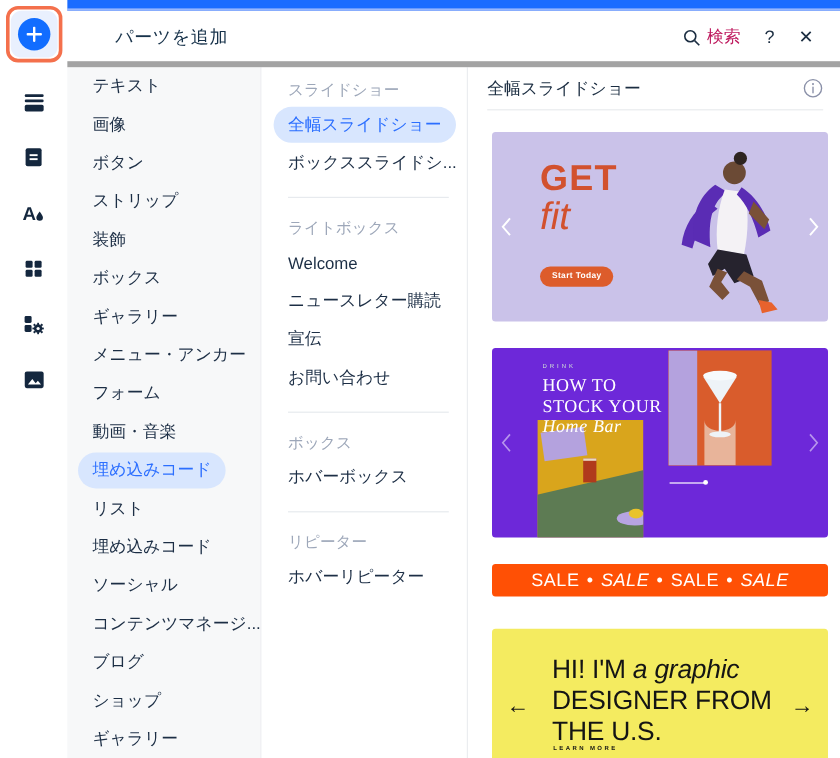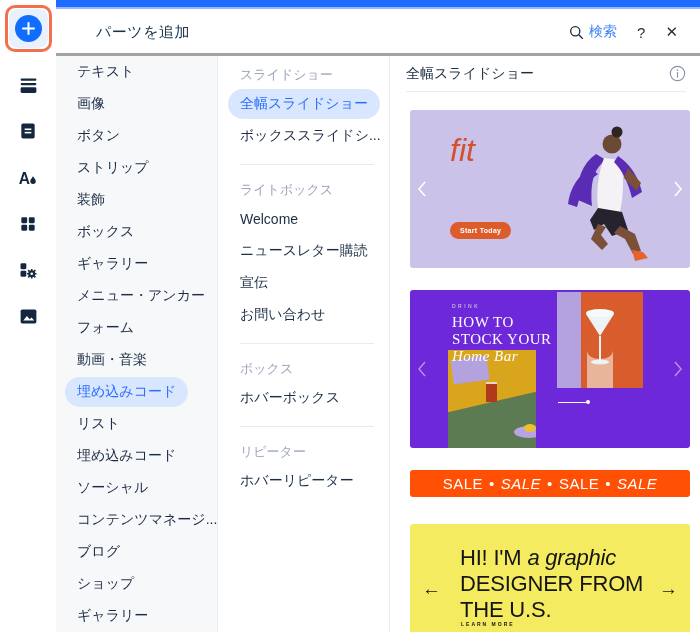--- a/index.html
+++ b/index.html
@@ -15,24 +15,24 @@
   .topstrip { position:absolute; left:56px; top:0; right:0; height:9px; background:#1b6cff; border-bottom:2px solid #98b6fd; }
 
   
   .toolbar { position:absolute; left:0; top:0; width:56px; height:632px; background:#fff; z-index:6; }
   .hl-box { position:absolute; left:5px; top:5px; width:47px; height:47px; border:3px solid #f4704c; border-radius:10px; }
   .add-btn { position:absolute; left:9px; top:9px; width:39px; height:39px; background:#e9f0fe; border-radius:9px; display:flex; align-items:center; justify-content:center; cursor:pointer; }
   .add-circle { width:27px; height:27px; border-radius:50%; background:#116dff; display:flex; align-items:center; justify-content:center; }
   .tool-ic { position:absolute; left:16px; width:24px; height:24px; display:flex; align-items:center; justify-content:center; cursor:pointer; }
 
   
-  .hdr { position:absolute; left:56px; top:11px; right:0; height:45px; background:#fff; display:flex; align-items:center; padding:0 22px 0 40px; border-bottom:3px solid #a3a3a3; z-index:5; }
+  .hdr { position:absolute; left:56px; top:11px; right:0; height:45px; background:#fff; display:flex; align-items:center; padding:0 22px 0 40px; border-bottom:5px solid #a3a3a3; z-index:5; }
   .hdr-title { font-size:15px; font-weight:500; color:#17324a; letter-spacing:.5px; flex:0 0 auto; }
   .hdr-right { margin-left:auto; display:flex; align-items:center; gap:20px; }
-  .search { display:flex; align-items:center; gap:5px; cursor:pointer; font-size:14px; color:#3b82f6; }
+  .search { display:flex; align-items:center; gap:5px; cursor:pointer; font-size:14px; color:#be185d; }
   .help-btn { font-size:15px; color:#1b2d41; cursor:pointer; }
   .close-btn { font-size:15px; color:#1b2d41; cursor:pointer; }
 
   
   .col1 { position:absolute; left:56px; top:56px; width:162px; bottom:0; background:#f7f8f9; border-right:1px solid #ededf0; overflow:hidden; }
   .cat-row { height:32px; display:flex; align-items:center; padding-left:21px; font-size:14px; color:#1c2e45; cursor:pointer; white-space:nowrap; }
   .cat-row .pill { background:#d8e6fe; color:#2c6fff; border-radius:17px; padding:6px 12px; margin-left:-12px; }
 
   
   .col2 { position:absolute; left:218px; top:56px; width:172px; bottom:0; background:#fff; border-right:1px solid #ebedf0; padding-top:6px; overflow:hidden; }
@@ -284,20 +284,21 @@
         <path d="M90 42 C102 50 110 62 114 78 l-10 6 C100 68 94 56 86 48 Z" fill="#5a2cb4"></path>
         <circle cx="84" cy="30" r="9.5" fill="#6b4a35"></circle>
         <circle cx="89" cy="18" r="5.5" fill="#2e2420"></circle>
         <path d="M70 94 l24 4 6 18 -16 6 -8 -12 -10 6 -4 -10 Z" fill="#26232e"></path>
         <path d="M92 112 l15 8 6 17 -8 3 -8 -15 -11 -6 Z" fill="#7a5138"></path>
         <path d="M104 136 l11 2 5 6 -13 3 Z" fill="#e8622d"></path>
         <path d="M70 110 l-7 15 11 11 6 -6 -7 -9 5 -8 Z" fill="#7a5138"></path>
         <path d="M100 54 l13 15 -4 8 -13 -13 Z" fill="#7a5138"></path>
       </svg>
       <div class="fit-txt">
+        <div class="fit-word1">GET</div>
         <div class="fit-word2">fit</div>
       </div>
       <div class="fit-cta">Start Today</div>
       <svg class="chev l" width="10" height="18" viewBox="0 0 10 18">
           <path d="M8 2 L2 9 L8 16" stroke="#fff" stroke-width="1.6" fill="none"></path>
         </svg>
       <svg class="chev r" width="10" height="18" viewBox="0 0 10 18">
           <path d="M2 2 L8 9 L2 16" stroke="#fff" stroke-width="1.6" fill="none"></path>
         </svg>
     </div>

